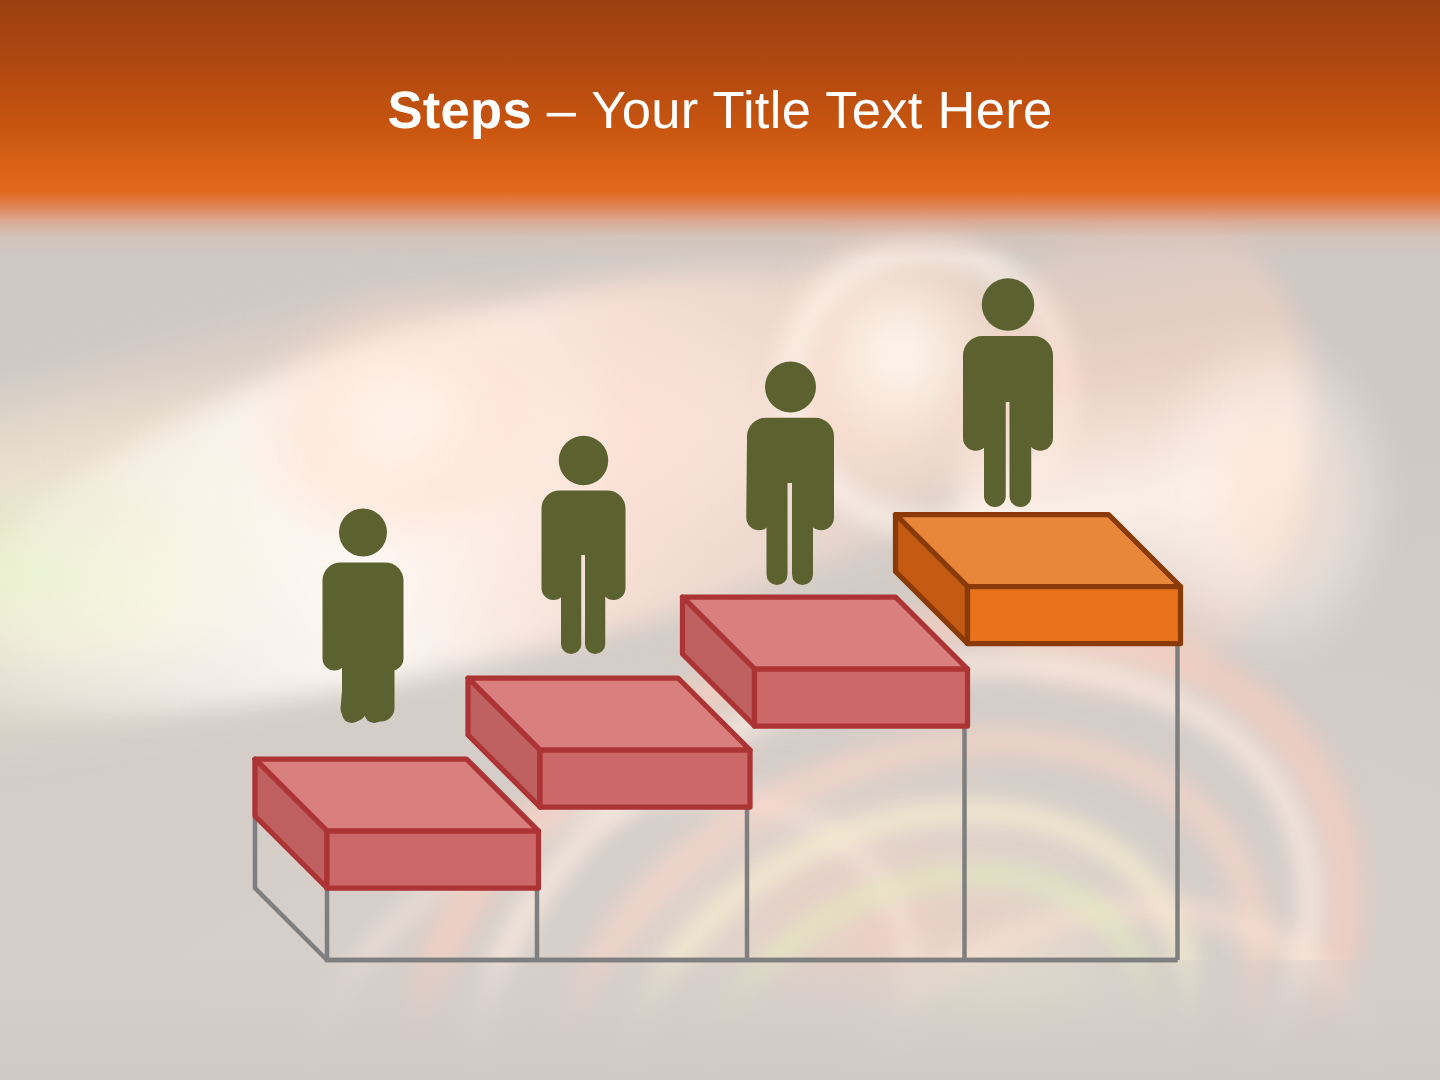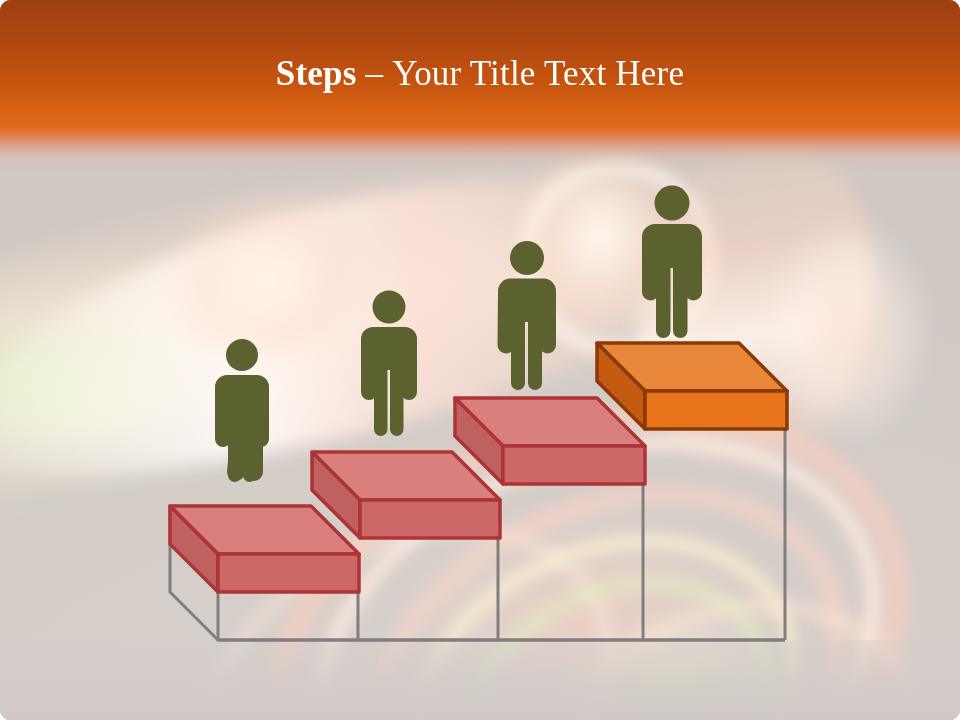--- a/index.html
+++ b/index.html
@@ -7,22 +7,21 @@
     margin: 0;
     padding: 0;
     background: #ffffff;
   }
   #slide {
     position: relative;
     width: 960px;
     height: 720px;
     overflow: hidden;
     background: #15803d;
-    font-family: Liberation Serif, serif;
-    border-radius: 11px;
+    font-family: Liberation Sans, sans-serif;
     -webkit-font-smoothing: antialiased;
   }
 
   
   .bg-base {
     position: absolute;
     inset: 0;
     background:
       radial-gradient(120% 70% at 50% 100%, #d8d1cc 0%, #d3ccc7 60%, #cfc8c3 100%);
   }

